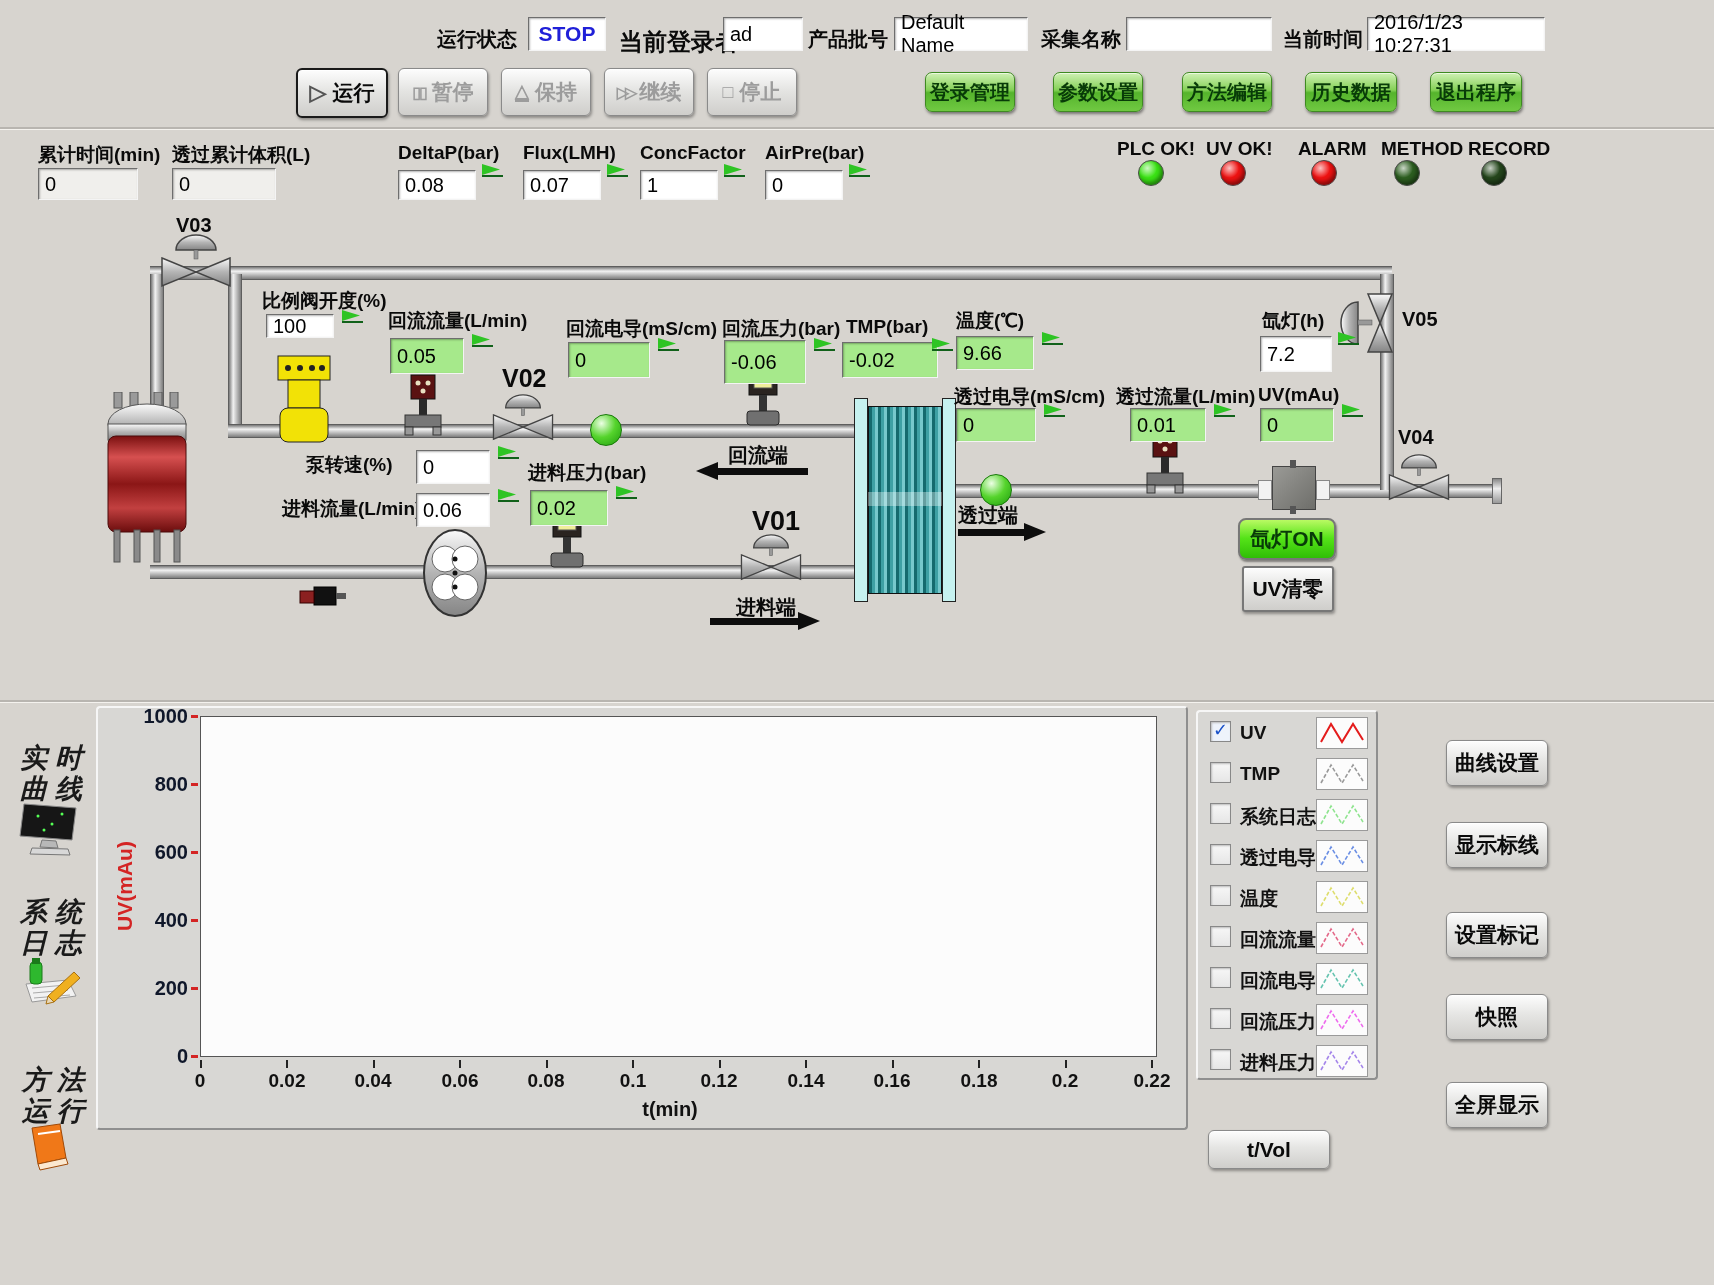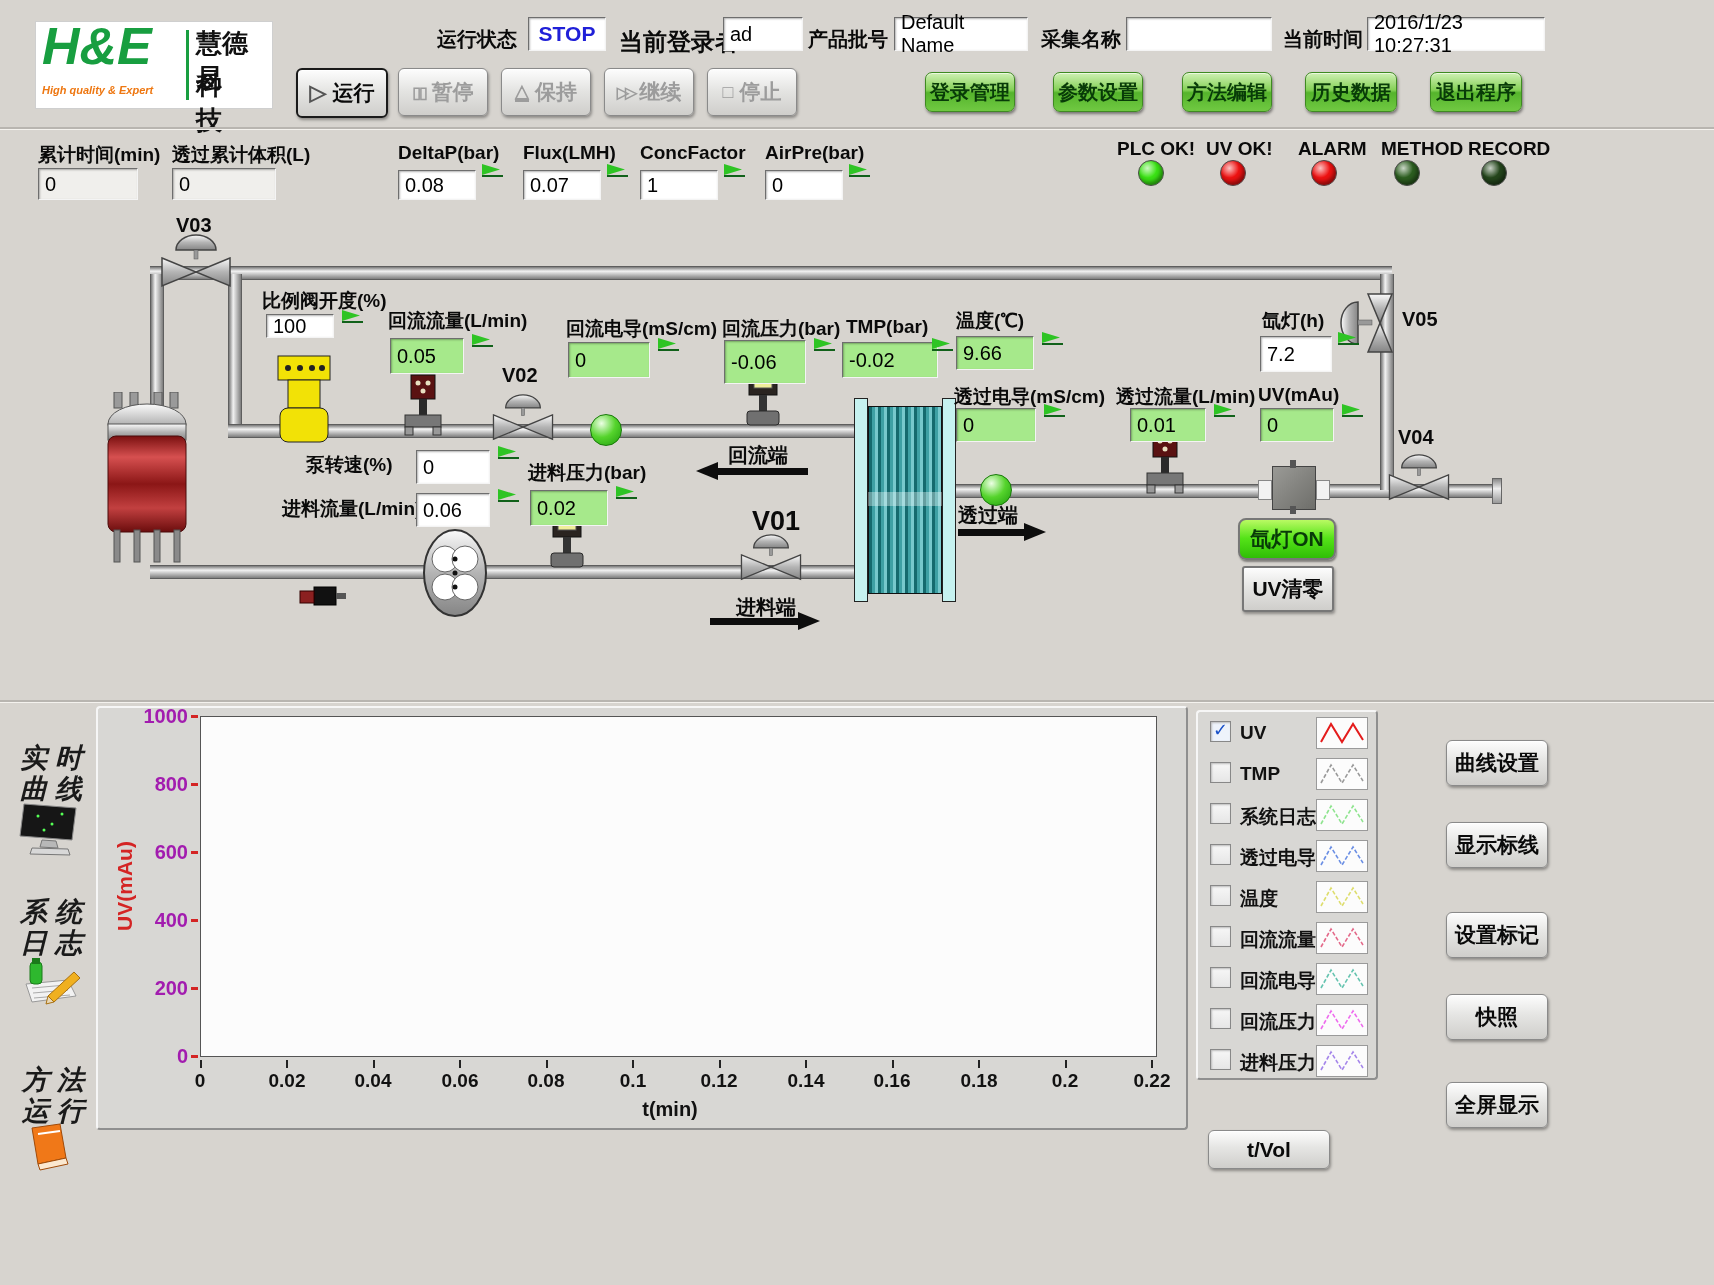--- a/index.html
+++ b/index.html
@@ -15,21 +15,21 @@
   .flag::after{content:"";position:absolute;left:0;right:-3px;bottom:-2px;height:2px;background:#11611a}
   .led{position:absolute;width:24px;height:24px;border-radius:50%;border:1px solid #4a4a4a;background:radial-gradient(circle at 35% 30%,rgba(255,255,255,.75) 0%,rgba(255,255,255,0) 42%),var(--c,#444);box-shadow:inset -2px -3px 4px rgba(0,0,0,.45)}
   .sbtn{position:absolute;display:flex;align-items:center;justify-content:center;gap:6px;background:linear-gradient(#fdfdfd,#e5e5e3 45%,#cfcecb);border:1px solid #8a8a8a;border-radius:6px;box-shadow:1px 2px 3px rgba(0,0,0,.35),inset 0 1px 0 rgba(255,255,255,.8);font:bold 21px "Liberation Sans",sans-serif;color:#0a0a0a;cursor:pointer}
   .sbtn.disabled{color:#9c9c9c;font-weight:bold}
   .sbtn.primary{border:2px solid #1a1a1a}
   .gbtn{position:absolute;display:flex;align-items:center;justify-content:center;background:linear-gradient(#cff0b4,#84d156 45%,#55b42c 52%,#70c942);border:1px solid #3f8a22;border-radius:7px;box-shadow:1px 2px 3px rgba(0,0,0,.45),inset 0 1px 0 rgba(255,255,255,.6);font:bold 20px "Liberation Sans",sans-serif;color:#062;color:#083b08;cursor:pointer}
   .xbtn{position:absolute;display:flex;align-items:center;justify-content:center;background:linear-gradient(#b9fa63,#55e318 48%,#2fbe06);border:2px solid #777;border-radius:8px;box-shadow:1px 2px 2px rgba(0,0,0,.4);font:bold 21px "Liberation Sans",sans-serif;color:#083b08;cursor:pointer}
   .pipeH{position:absolute;height:12px;background:linear-gradient(#787878,#f2f2f2 35%,#c2c2c2 62%,#7d7d7d);border-top:1px solid #5e5e5e;border-bottom:1px solid #5e5e5e}
   .pipeV{position:absolute;width:12px;background:linear-gradient(90deg,#787878,#f2f2f2 35%,#c2c2c2 62%,#7d7d7d);border-left:1px solid #5e5e5e;border-right:1px solid #5e5e5e}
   .ball{position:absolute;width:30px;height:30px;border-radius:50%;border:1px solid #187a0a;background:radial-gradient(circle at 35% 28%,#ecffe4,#55d42c 48%,#1f9c0e)}
-  .ytick{position:absolute;width:68px;text-align:right;font:bold 20px "Liberation Sans",sans-serif;color:#a21caf}
+  .ytick{position:absolute;width:68px;text-align:right;font:bold 20px "Liberation Sans",sans-serif;color:#0f172a}
   .xtick{position:absolute;width:62px;text-align:center;font:bold 19px "Liberation Sans",sans-serif;color:#111}
   .tickdashY{position:absolute;width:7px;height:3px;background:#d42424}
   .tickdashX{position:absolute;width:2px;height:8px;background:#222}
   .cb{position:absolute;width:19px;height:19px;background:linear-gradient(#f7f7f7,#e6e6e6);border:1px solid #888;box-shadow:inset 1px 1px 2px #bbb;cursor:pointer}
   .cb[data-checked="true"]{background:#eef3fb}
   .cb[data-checked="true"]::after{content:"✓";position:absolute;left:2px;top:-3px;font:bold 18px "DejaVu Sans",sans-serif;color:#1850c8}
   .leg-lbl{position:absolute;font:bold 19px "Liberation Sans",sans-serif;color:#111;white-space:nowrap}
   .swatch{position:absolute;width:50px;height:30px;background:#fcfcfc;border:1px solid #9a9a9a;cursor:pointer}
   .panel{position:absolute;background:#d8d7d4;border-top:2px solid #f6f6f6;border-left:2px solid #f6f6f6;border-bottom:2px solid #8f8f8f;border-right:2px solid #8f8f8f;border-radius:4px}
   .groove{position:absolute;height:2px;background:#b8b5b0;border-bottom:1px solid #f4f2ee}
@@ -57,27 +57,20 @@
       <stop offset="0" stop-color="#7a1010"></stop>
         <stop offset=".22" stop-color="#d65050"></stop>
         <stop offset=".5" stop-color="#8b1616"></stop>
         <stop offset=".75" stop-color="#c24040"></stop>
         <stop offset="1" stop-color="#6b0d0d"></stop>
     </linearGradient>
   </defs>
 </svg>
 
 <div class="abs" style="left:0;top:0;width:1714px;height:127px">
-  <div class="abs" style="left:36px;top:22px;width:236px;height:86px;background:#fff;box-shadow:0 0 0 1px #cfcfcf">
-    <div class="abs" style="left:6px;top:-6px;font:bold italic 52px 'Liberation Sans',sans-serif;color:#189e40">H&amp;E</div>
-    <div class="abs" style="left:6px;top:62px;font:bold italic 11px 'Liberation Sans',sans-serif;color:#ee7711">High quality &amp; Expert</div>
-    <div class="abs" style="left:150px;top:8px;width:3px;height:70px;background:#189e40"></div>
-    <div class="abs" style="left:160px;top:4px;font:bold 26px 'Liberation Sans',sans-serif;color:#111">慧德易</div>
-    <div class="abs" style="left:160px;top:46px;font:bold 26px 'Liberation Sans',sans-serif;color:#111;letter-spacing:14px">科 技</div>
-  </div>
 
   <div class="lbl" style="left:437px;top:26px;font-size:20px">运行状态</div>
   <div class="fld ctr" style="left:528px;top:17px;width:78px;height:34px;color:#2020d8;font-weight:bold;font-size:21px">STOP</div>
 
   <div class="lbl" style="left:619px;top:26px;font-size:24px">当前登录者</div>
   <div class="fld" style="left:723px;top:17px;width:80px;height:34px">ad</div>
 
   <div class="lbl" style="left:808px;top:26px;font-size:20px">产品批号</div>
   <div class="fld" style="left:894px;top:17px;width:134px;height:34px">Default Name</div>
 
@@ -236,21 +229,21 @@
   </svg>
 </div>
 <div class="sensorT" style="left:298px;top:583px">
   <svg width="50" height="28" viewBox="0 0 50 28">
     <rect x="16" y="4" width="22" height="18" fill="#111" stroke="#000"></rect>
     <rect x="2" y="8" width="14" height="12" fill="#8b2020" stroke="#300"></rect>
     <rect x="38" y="10" width="10" height="6" fill="#555"></rect>
   </svg>
 </div>
 
-<div class="lbl" style="left:502px;top:364px;font-size:20px">V02</div>
+<div class="lbl" style="left:502px;top:364px;font-size:25px">V02</div>
 <div class="abs" style="left:490px;top:386px">
   <svg width="66" height="56" viewBox="0 0 76 62">
     <path d="M18 24 A20 15 0 0 1 58 24 Z" fill="url(#gsilver)" stroke="#444" stroke-width="1.5"></path>
     <rect x="36" y="24" width="4" height="9" fill="#999" stroke="#555" stroke-width=".5"></rect>
     <path d="M4 32 L38 46 L4 60 Z" fill="url(#gsilver)" stroke="#444" stroke-width="1.5"></path>
     <path d="M72 32 L38 46 L72 60 Z" fill="url(#gsilver)" stroke="#444" stroke-width="1.5"></path>
   </svg>
 </div>
 <div class="ball" style="left:590px;top:414px"></div>
 

